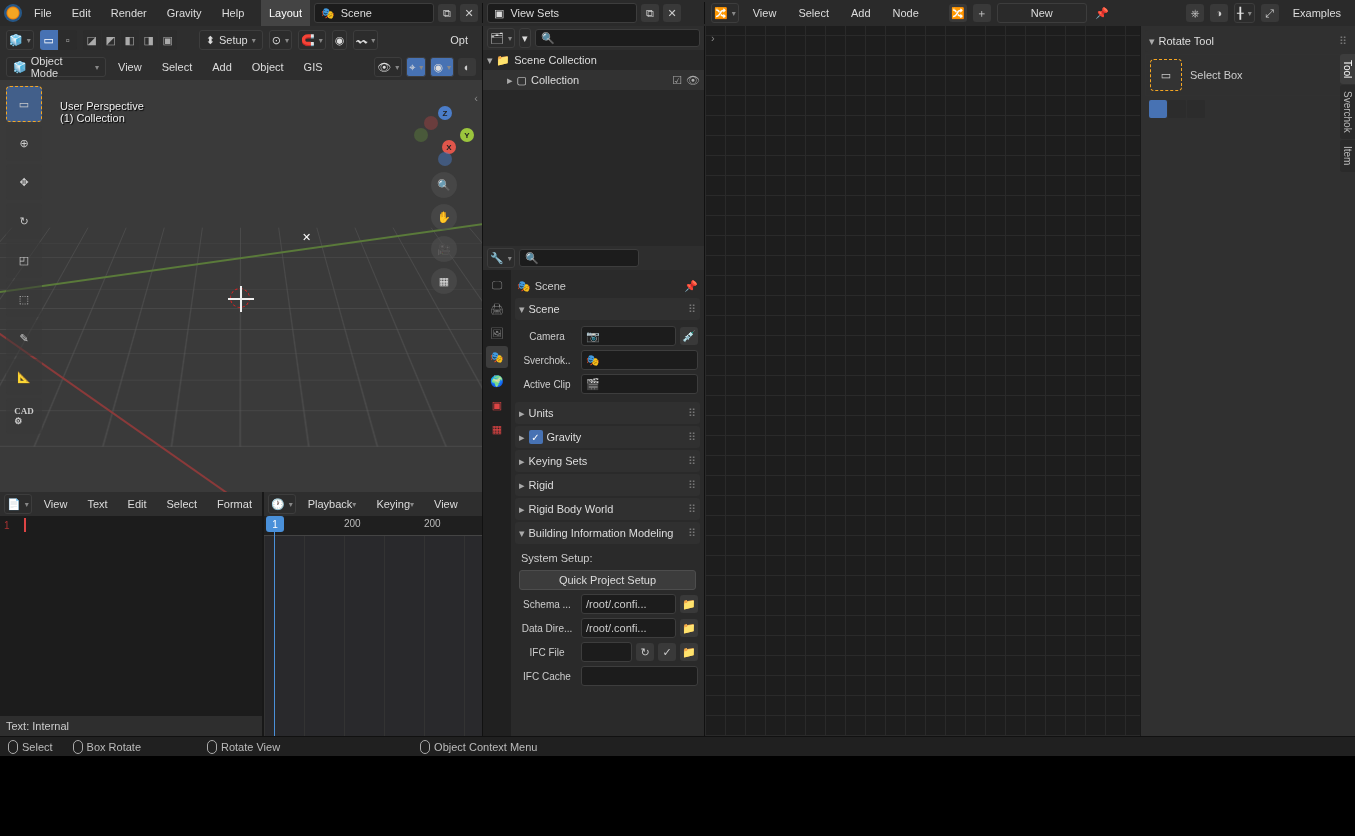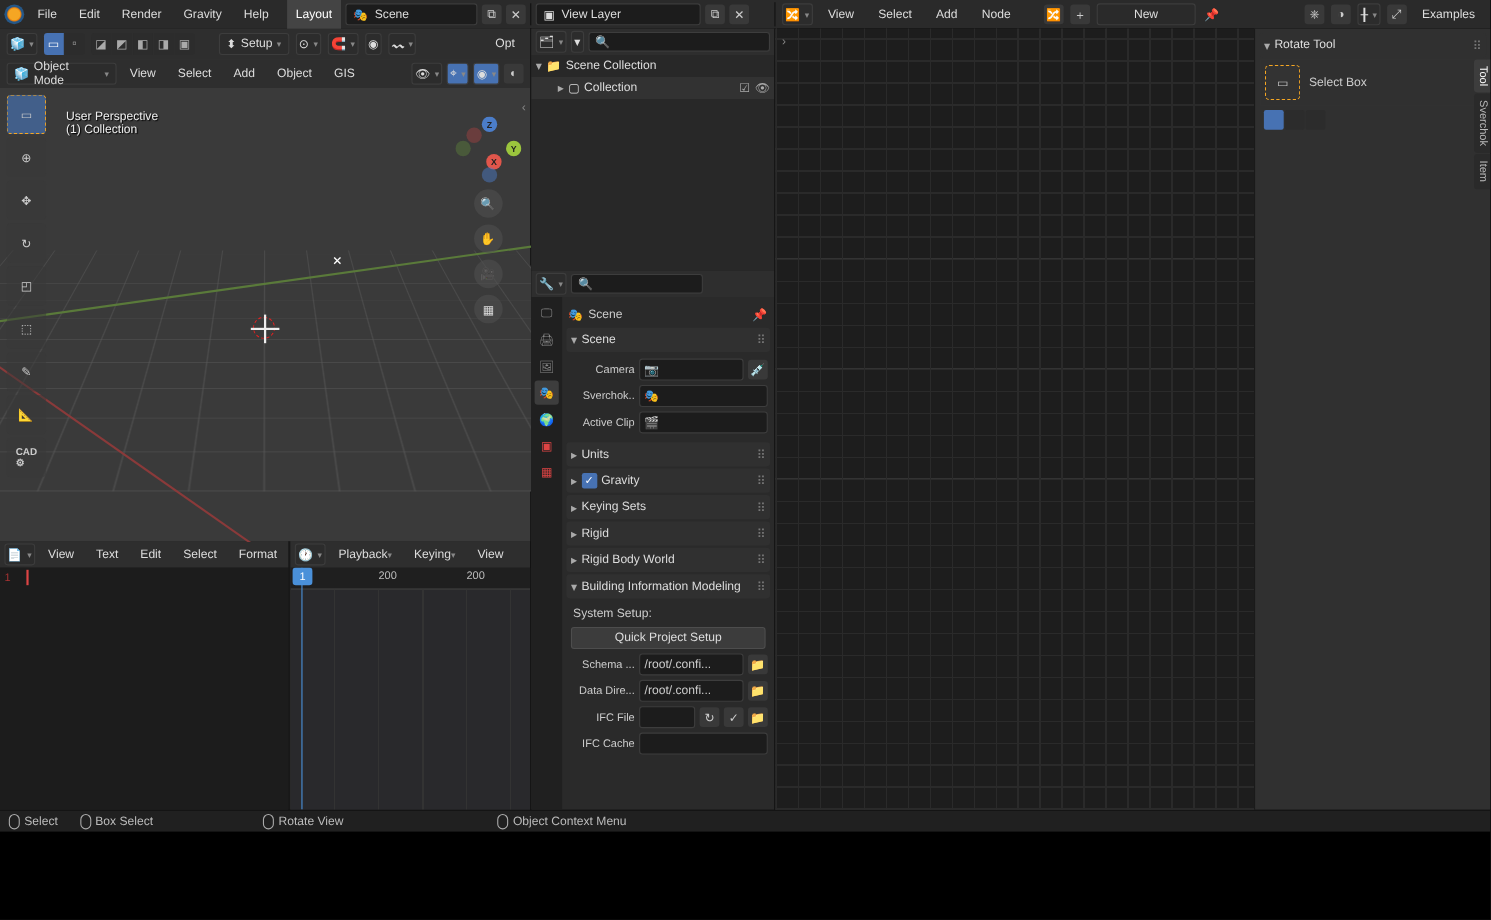--- a/index.html
+++ b/index.html
@@ -216,21 +216,21 @@
   }
   .prop-tab.active{ background:#3d3d3d; color:#fff;}
   .prop-body{ flex:1; overflow-y:auto; padding:4px; }
   .panel-head{
     display:flex; align-items:center; height:22px; gap:4px; color:#ddd; padding:0 4px;
     background:#303030; border-radius:3px; margin-bottom:2px; position:relative;
   }
   .panel-head .grip{ position:absolute; right:4px; color:#777;}
   .panel-content{ padding:2px 0 6px 0;}
   .prop-row{ display:flex; align-items:center; height:24px; gap:4px; padding:0 2px;}
-  .prop-label{ width:60px; text-align:right; color:#ccc; font-size:10px; white-space:nowrap; overflow:hidden; text-overflow:ellipsis;}
+  .prop-label{ width:60px; text-align:center; color:#ccc; font-size:10px; white-space:nowrap; overflow:hidden; text-overflow:ellipsis;}
   .prop-field{ flex:1; height:20px; background:#1c1c1c; border:1px solid #3d3d3d; border-radius:3px;
     display:flex; align-items:center; padding:0 4px; color:#ccc; overflow:hidden; white-space:nowrap;}
   .checkbox{ width:14px; height:14px; background:#4772b3; border-radius:2px; display:flex;
     align-items:center; justify-content:center; color:#fff; font-size:10px;}
   .wide-btn{
     height:20px; background:#3c3c3c; border:1px solid #4d4d4d; border-radius:3px;
     display:flex; align-items:center; justify-content:center; color:#ddd; margin:2px 4px;
   }
 
   
@@ -296,21 +296,21 @@
     <div class="scene-slot" style="width:120px;">
       <span>🎭</span>
         <span>Scene</span>
     </div>
     <div class="sq-btn">⧉</div>
     <div class="sq-btn">✕</div>
   </div>
   <div class="topbar-mid">
     <div class="layer-slot" style="width:150px;">
       <span>▣</span>
-        <span>View Layer</span>
+        <span>View Sets</span>
     </div>
     <div class="sq-btn">⧉</div>
     <div class="sq-btn">✕</div>
   </div>
   <div class="topbar-right">
     <div class="dropdown small">🔀<span class="chev">▾</span></div>
     <span class="menu-item">View</span>
     <span class="menu-item">Select</span>
     <span class="menu-item">Add</span>
     <span class="menu-item">Node</span>
@@ -389,21 +389,21 @@
 
       <div class="vtoolbar">
         <div class="vtool active">▭</div>
         <div class="vtool">⊕</div>
         <div class="vtool">✥</div>
         <div class="vtool">↻</div>
         <div class="vtool">◰</div>
         <div class="vtool">⬚</div>
         <div class="vtool">✎</div>
         <div class="vtool">📐</div>
-        <div class="vtool" style="font-size:9px;font-weight:bold;">CAD<br>⚙</div>
+        <div class="vtool" style="font-size:9px;font-weight:bold;font-family:Liberation Serif, serif;">CAD<br>⚙</div>
       </div>
 
       <div style="position:absolute; top:66px; right:4px; color:#888;">‹</div>
       <div class="vp-nav">
         <div class="gizmo">
           <div class="ball gz"></div>
             <div class="ball gy"></div>
             <div class="ball gx"></div>
           <div class="ball g1"></div>
             <div class="ball g2"></div>
@@ -423,20 +423,21 @@
           <span class="menu-item">View</span>
           <span class="menu-item">Text</span>
           <span class="menu-item">Edit</span>
           <span class="menu-item">Select</span>
           <span class="menu-item">Format</span>
         </div>
         <div class="text-body">
           <span class="ln">1</span>
           <span class="cursor"></span>
         </div>
+        <div class="text-footer">Text: Internal</div>
       </div>
 
       <div class="timeline">
         <div class="editor-header">
           <div class="dropdown small">🕐<span class="chev">▾</span></div>
           <span class="menu-item">
               <span>Playback</span> 
               <span class="chev">▾</span>
             </span>
           <span class="menu-item">
@@ -613,23 +614,23 @@
 </div>
 
 <div class="statusbar">
   <div class="status-left">
     <div class="status-item">
         <span class="mouse-icon"></span>
         <span>Select</span>
       </div>
     <div class="status-item">
         <span class="mouse-icon"></span>
-        <span>Box Select</span>
-      </div>
-    <div class="status-item" style="margin-left:80px;justify-content:flex-end;">
+        <span>Box Rotate</span>
+      </div>
+    <div class="status-item" style="margin-left:46px;justify-content:flex-end;">
         <span class="mouse-icon"></span>
         <span>Rotate View</span>
       </div>
     <div class="status-item" style="margin-left:120px;">
         <span class="mouse-icon"></span>
         <span>Object Context Menu</span>
       </div>
   </div>
 </div>
 

